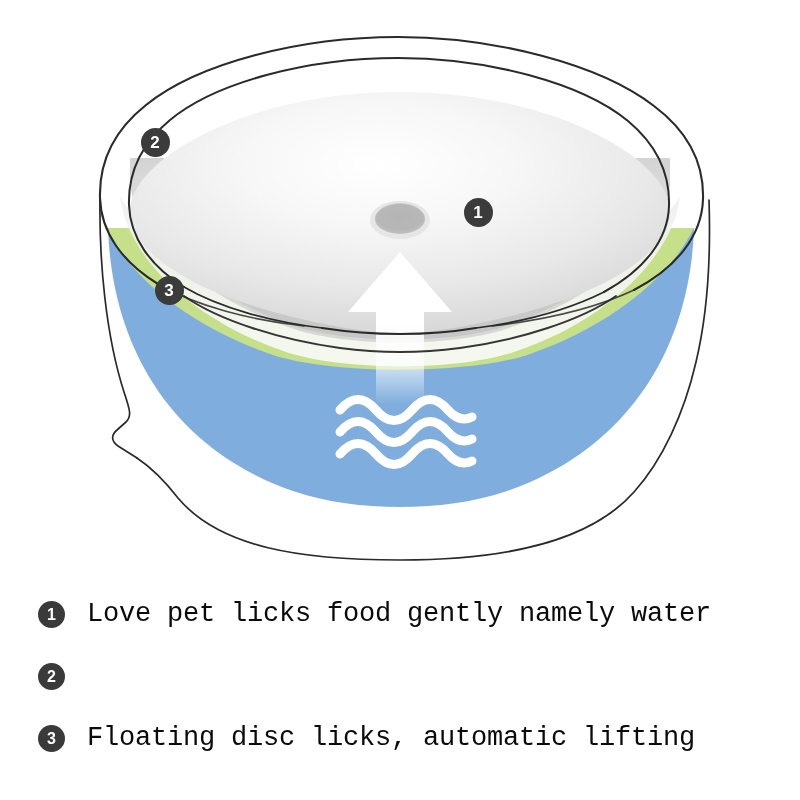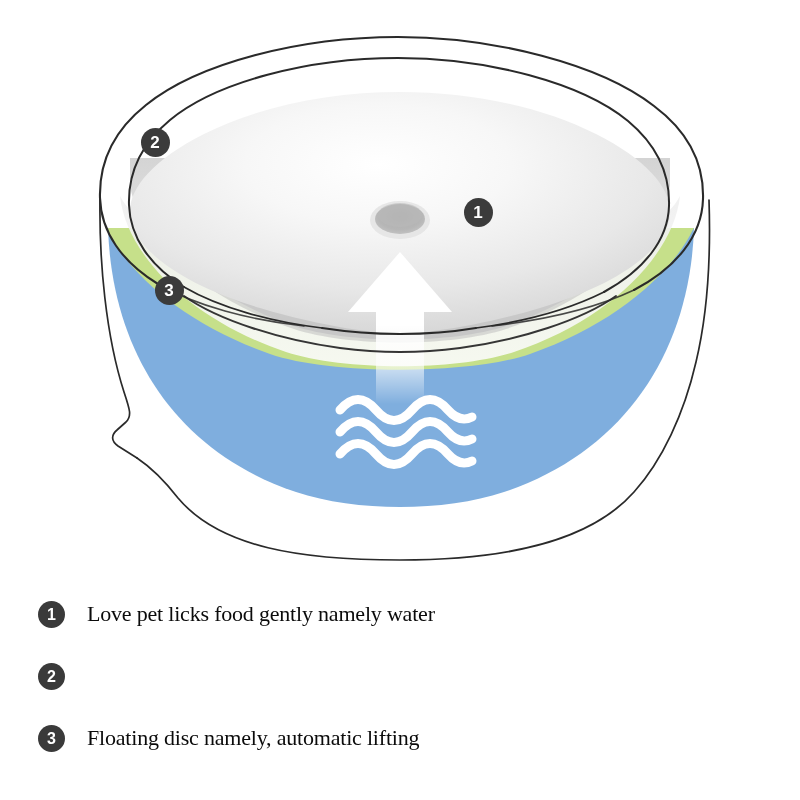--- a/index.html
+++ b/index.html
@@ -61,25 +61,25 @@
     color: #ffffff;
     font-size: 16px;
     font-weight: bold;
     line-height: 27px;
     text-align: center;
     font-family: "Liberation Sans", sans-serif;
   }
   .legend-text {
     flex: 1 1 auto;
     margin-left: 22px;
-    font-size: 22px;
+    font-size: 27px;
     color: #0b0b0b;
     letter-spacing: -0.2px;
     white-space: nowrap;
-    font-family: Liberation Serif, serif;
+    font-family: Liberation Mono, monospace;
   }
 
   
   .diagram-badge {
     position: absolute;
     width: 29px;
     height: 29px;
     margin-left: -14.5px;
     margin-top: -14.5px;
     border-radius: 50%;
@@ -308,17 +308,17 @@
       <div class="legend-badge">1</div>
       <div class="legend-text">Love pet licks food gently namely water</div>
     </div>
 
     <div class="legend-row">
       <div class="legend-badge">2</div>
     </div>
 
     <div class="legend-row">
       <div class="legend-badge">3</div>
-      <div class="legend-text">Floating disc namely, automatic lifting</div>
+      <div class="legend-text">Floating disc licks, automatic lifting</div>
     </div>
 
   </div>
 </div>
 
 </body></html>

